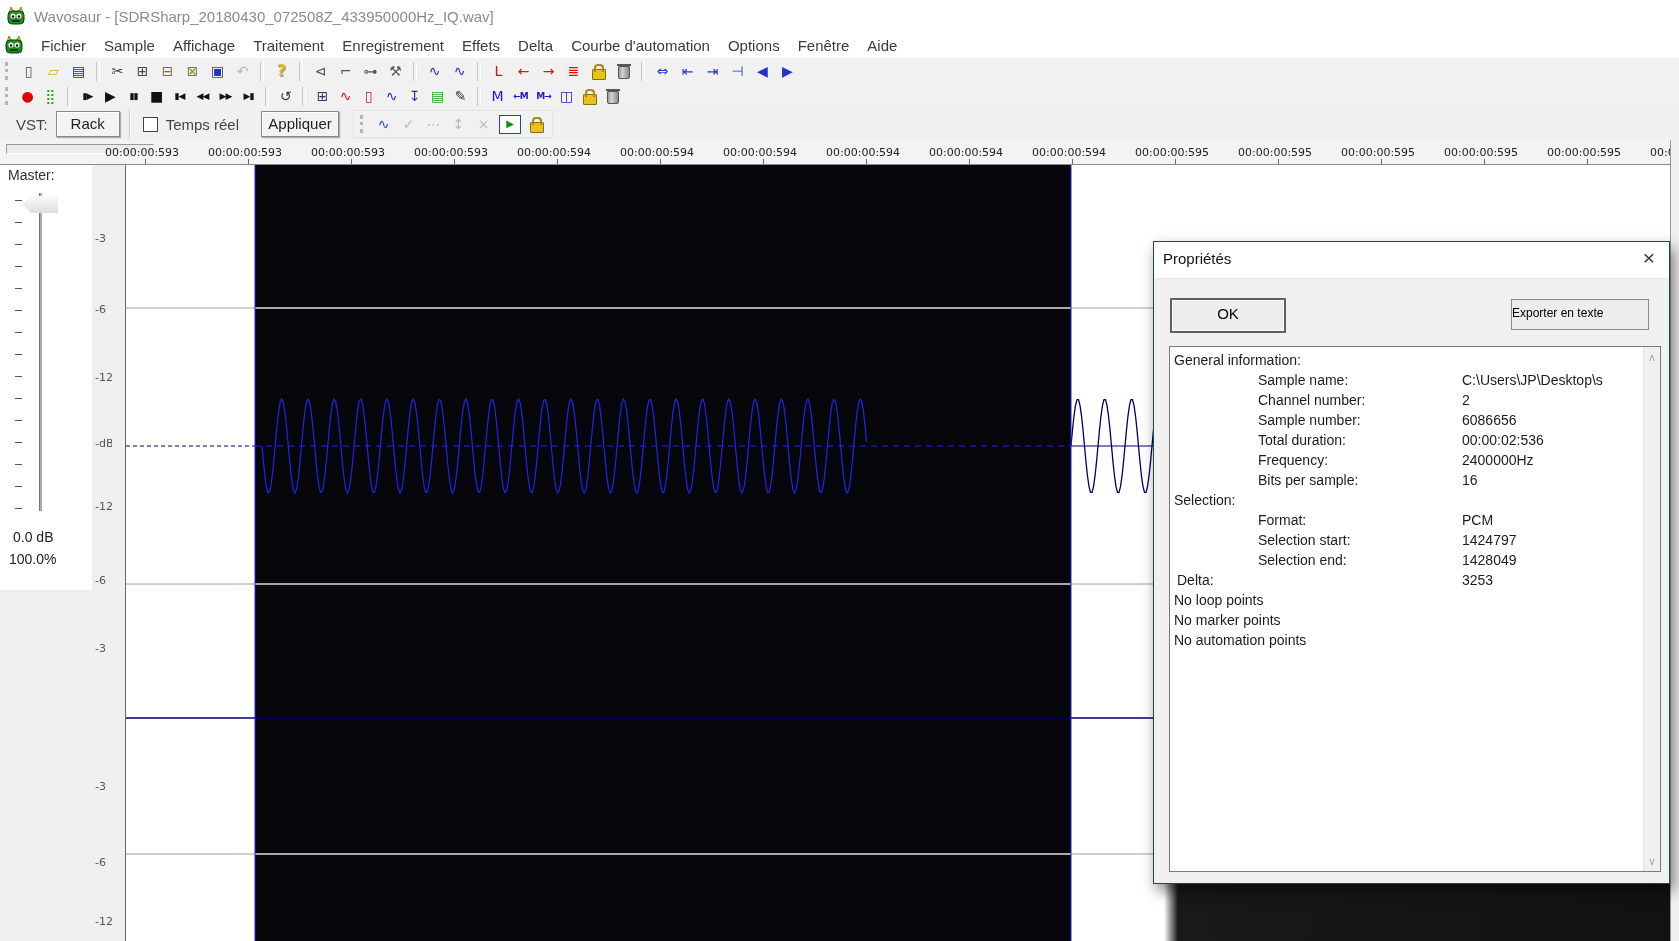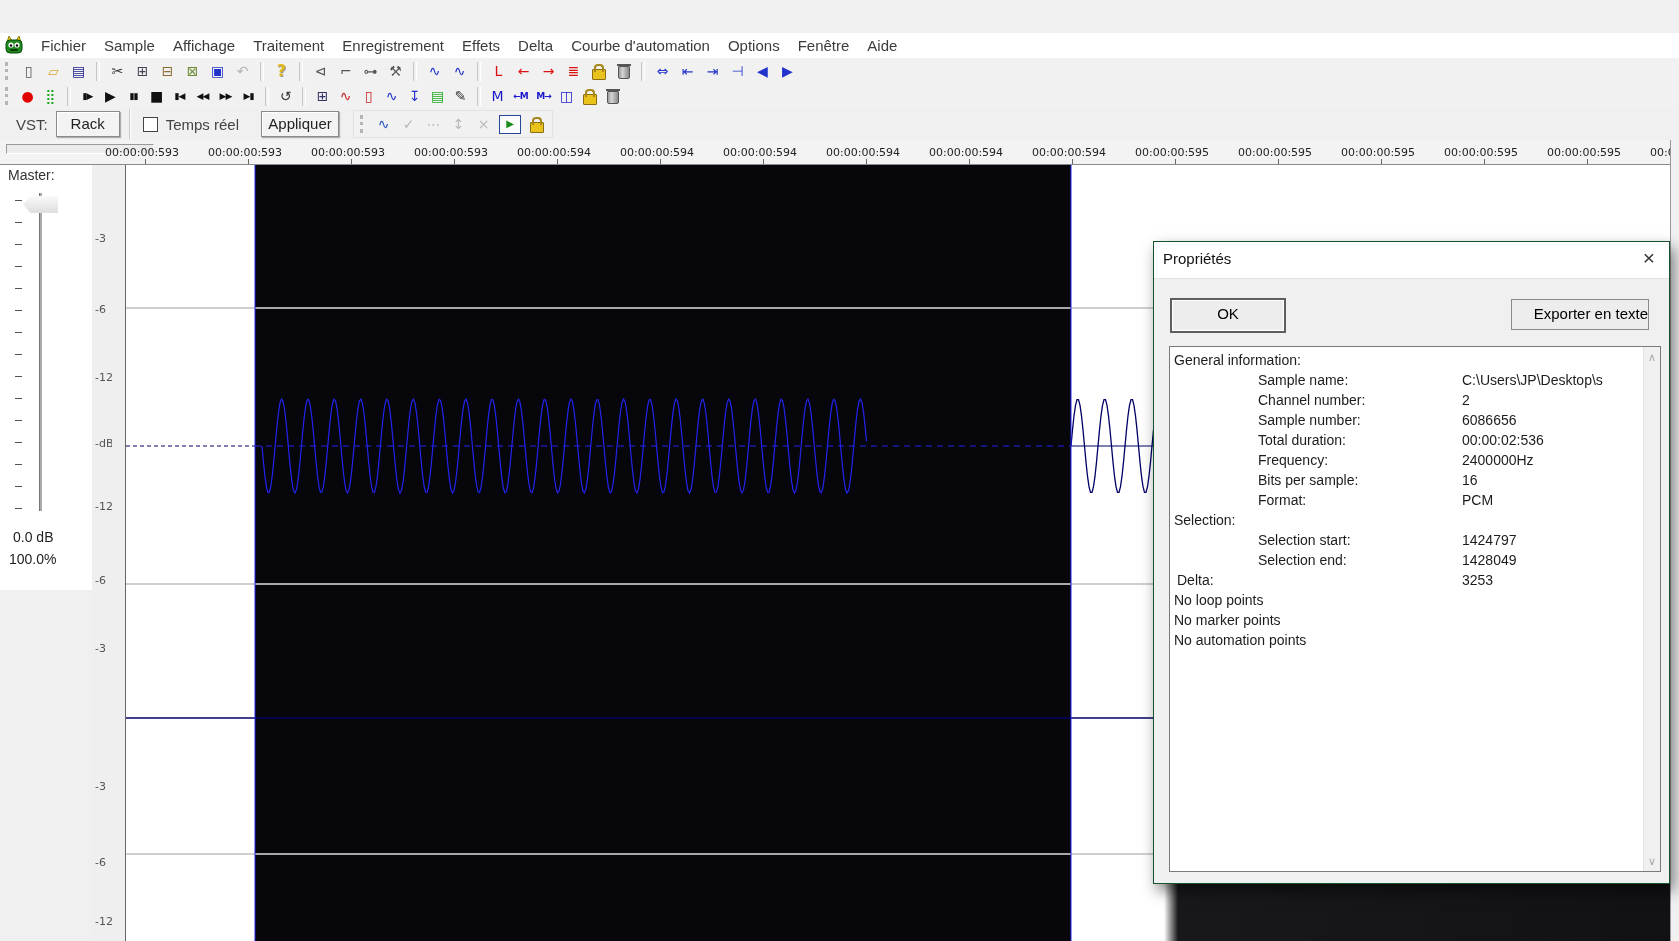--- a/index.html
+++ b/index.html
@@ -66,33 +66,46 @@
           background:linear-gradient(90deg,rgba(5,5,8,0) 0,rgba(5,5,8,.92) 14px,rgba(5,5,8,.95) 100%);}
   
   .dialog{position:absolute;left:1153px;top:241px;width:515px;height:641px;background:#f0f0f0;
           border:1px solid #14532d;box-shadow:4px 7px 14px rgba(0,0,0,.5);}
   .d-title{position:relative;height:36px;background:#ffffff;border-bottom:1px solid #e4e4e4;}
   .d-title-text{position:absolute;left:9px;top:8px;font-size:15px;color:#111;}
   .d-close{position:absolute;right:14px;top:4px;font-size:21px;color:#333;cursor:default;}
   .ok-btn{position:absolute;left:16px;top:56px;width:112px;height:31px;background:#ededed;border:2px solid #5f5f5f;
           box-shadow:inset 0 0 0 1px #fff;font-size:15px;line-height:27px;text-align:center;}
   .export-btn{position:absolute;right:20px;top:57px;width:136px;height:29px;background:#ededed;border:1px solid #8a8a8a;
-          font-size:15px;line-height:27px;text-align:right;}
+          font-size:12px;line-height:27px;text-align:left;}
   .listbox{position:absolute;left:15px;top:104px;width:492px;height:526px;background:#fff;border:1px solid #7a7a7a;overflow:hidden;padding-top:3px;box-sizing:border-box;}
   .prow{position:relative;height:20px;line-height:20px;font-size:14px;color:#1c1c1c;white-space:nowrap;}
   .pval{position:absolute;left:292px;top:0;}
   .lb-scroll{position:absolute;right:0;top:0;width:16px;height:100%;background:#f0f0f0;border-left:1px solid #e2e2e2;}
   .sc-up,.sc-down{position:absolute;left:0;width:16px;height:16px;text-align:center;font-size:11px;color:#a8a8a8;line-height:16px;}
   .sc-up{top:2px;} .sc-down{bottom:2px;}
 </style>
 </head>
 <body>
 
 <div class="app">
 
+  <div class="titlebar">
+    <span class="app-icon"><svg width="20" height="20" viewBox="0 0 20 20" xmlns="http://www.w3.org/2000/svg">
+          <polygon points="3,7 5,1 8,6" fill="#e8c800" stroke="#7a6a00" stroke-width="0.8"></polygon>
+          <polygon points="17,7 15,1 12,6" fill="#e8c800" stroke="#7a6a00" stroke-width="0.8"></polygon>
+          <rect x="2" y="5" width="16" height="13" rx="4" fill="#1e8a1e" stroke="#0a4a0a"></rect>
+          <circle cx="7" cy="10" r="2.6" fill="#fff"></circle>
+          <circle cx="13" cy="10" r="2.6" fill="#fff"></circle>
+          <circle cx="7" cy="10.5" r="1.2" fill="#000"></circle>
+          <circle cx="13" cy="10.5" r="1.2" fill="#000"></circle>
+          <rect x="6" y="14" width="8" height="2" rx="1" fill="#0a3a0a"></rect>
+        </svg></span>
+    <span class="title-text">Wavosaur - [SDRSharp_20180430_072508Z_433950000Hz_IQ.wav]</span>
+  </div>
 
   <div class="menubar">
     <span class="app-icon"><svg width="20" height="20" viewBox="0 0 20 20" xmlns="http://www.w3.org/2000/svg">
           <polygon points="3,7 5,1 8,6" fill="#e8c800" stroke="#7a6a00" stroke-width="0.8"></polygon>
           <polygon points="17,7 15,1 12,6" fill="#e8c800" stroke="#7a6a00" stroke-width="0.8"></polygon>
           <rect x="2" y="5" width="16" height="13" rx="4" fill="#1e8a1e" stroke="#0a4a0a"></rect>
           <circle cx="7" cy="10" r="2.6" fill="#fff"></circle>
           <circle cx="13" cy="10" r="2.6" fill="#fff"></circle>
           <circle cx="7" cy="10.5" r="1.2" fill="#000"></circle>
           <circle cx="13" cy="10.5" r="1.2" fill="#000"></circle>
@@ -289,22 +302,22 @@
     <div class="export-btn">Exporter en texte</div>
     <div class="listbox" id="props-list">
 
     <div class="prow"><span class="plabel" style="padding-left: 4px;">General information:</span></div>
         <div class="prow"><span class="plabel" style="padding-left: 88px;">Sample name:</span><span class="pval">C:\Users\JP\Desktop\s</span></div>
         <div class="prow"><span class="plabel" style="padding-left: 88px;">Channel number:</span><span class="pval">2</span></div>
         <div class="prow"><span class="plabel" style="padding-left: 88px;">Sample number:</span><span class="pval">6086656</span></div>
         <div class="prow"><span class="plabel" style="padding-left: 88px;">Total duration:</span><span class="pval">00:00:02:536</span></div>
         <div class="prow"><span class="plabel" style="padding-left: 88px;">Frequency:</span><span class="pval">2400000Hz</span></div>
         <div class="prow"><span class="plabel" style="padding-left: 88px;">Bits per sample:</span><span class="pval">16</span></div>
+        <div class="prow"><span class="plabel" style="padding-left: 4px;">Selection:</span></div>
         <div class="prow"><span class="plabel" style="padding-left: 88px;">Format:</span><span class="pval">PCM</span></div>
-        <div class="prow"><span class="plabel" style="padding-left: 4px;">Selection:</span></div>
         <div class="prow"><span class="plabel" style="padding-left: 88px;">Selection start:</span><span class="pval">1424797</span></div>
         <div class="prow"><span class="plabel" style="padding-left: 88px;">Selection end:</span><span class="pval">1428049</span></div>
         <div class="prow"><span class="plabel" style=" margin-left: 7px;">Delta:</span><span class="pval">3253</span></div>
         <div class="prow"><span class="plabel" style="padding-left: 4px; text-align: right;">No loop points</span></div>
         <div class="prow"><span class="plabel" style="padding-left: 4px;">No marker points</span></div>
         <div class="prow"><span class="plabel" style="padding-left: 4px;">No automation points</span></div>
         <div class="lb-scroll">
         <span class="sc-up">∧</span>
         <span class="sc-down">∨</span>
       </div>

